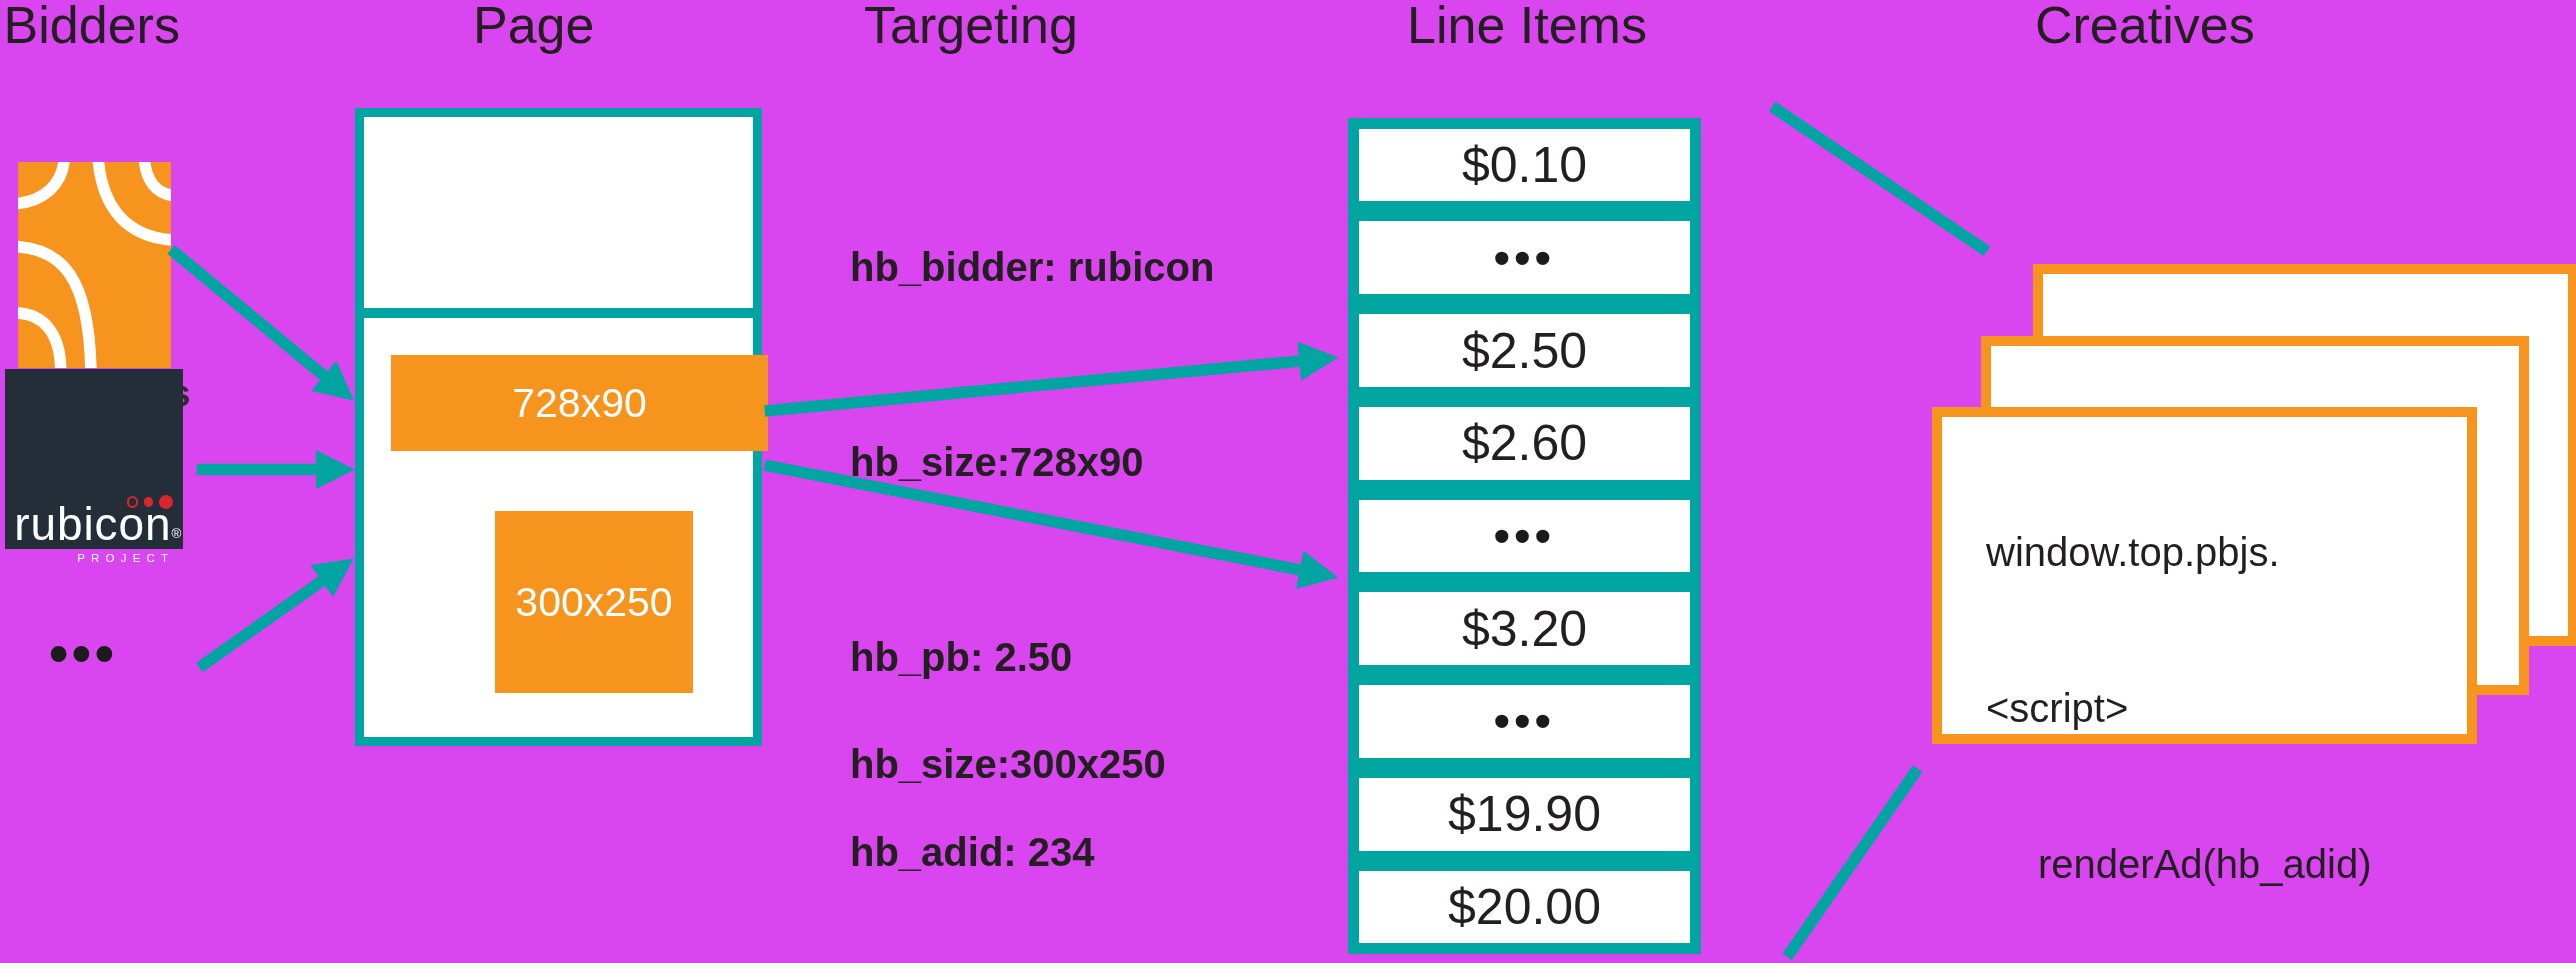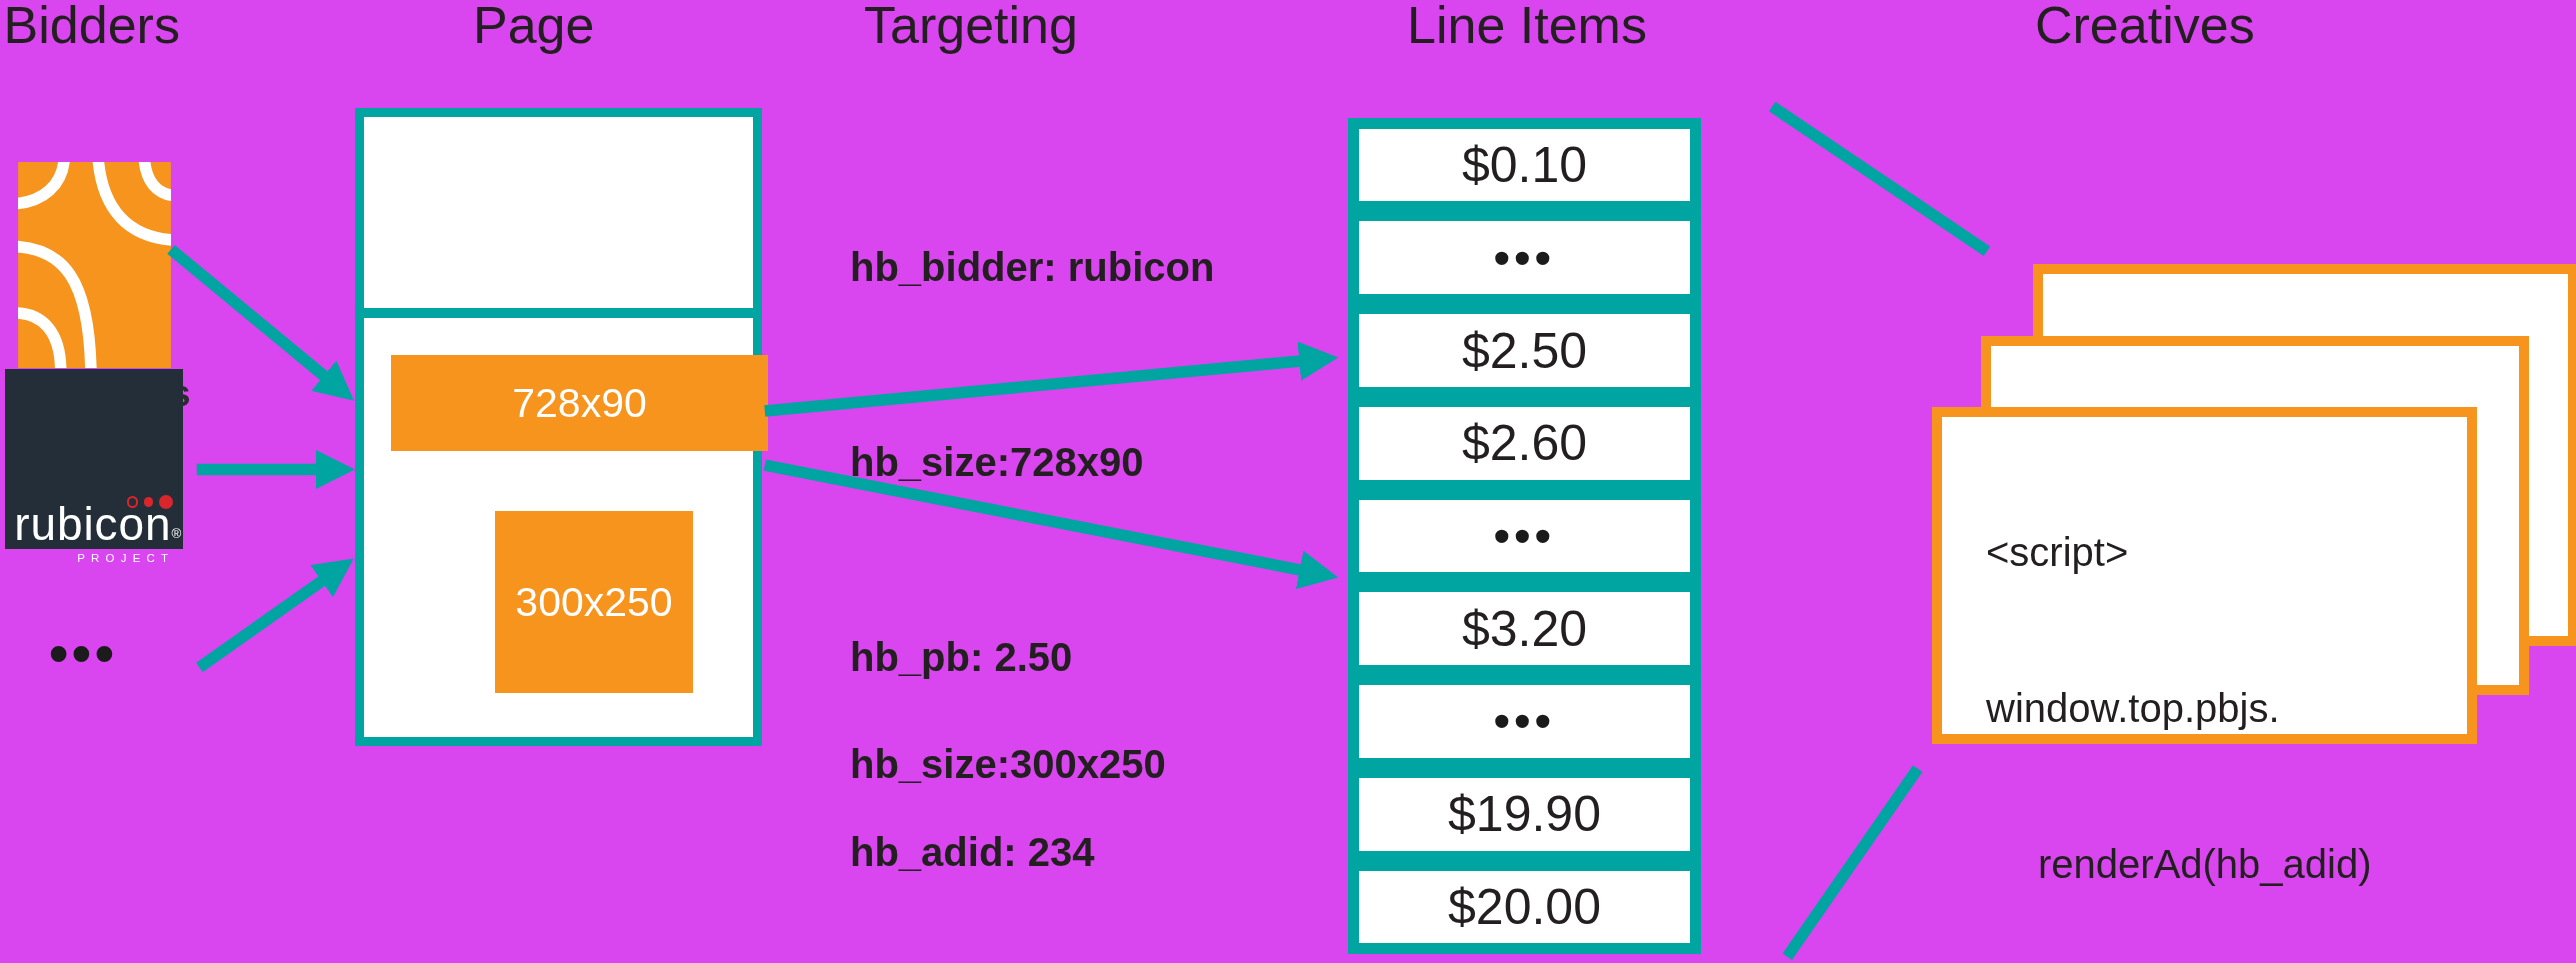--- a/index.html
+++ b/index.html
@@ -131,22 +131,22 @@
     <div class="cell">$3.20</div>
     <div class="cell cell-dots">•••</div>
     <div class="cell">$19.90</div>
     <div class="cell">$20.00</div>
   </div>
 
   <div class="card card-back"></div>
   <div class="card card-mid"></div>
   <div class="card card-front">
     <div class="code">
+      <div>window.top.pbjs.</div>
       <div>&lt;script&gt;</div>
-      <div>window.top.pbjs.</div>
       <div class="indent">renderAd(hb_adid)</div>
       
     </div>
   </div>
 
   <svg class="overlay" width="2576" height="963" viewBox="0 0 2901 1085">
     <defs>
       <marker id="ah" viewBox="0 0 10 10" refX="7" refY="5" markerWidth="3.4" markerHeight="3.4" orient="auto-start-reverse">
         <path d="M0,0 L10,5 L0,10 z" fill="#00A5A2"></path>
       </marker>

